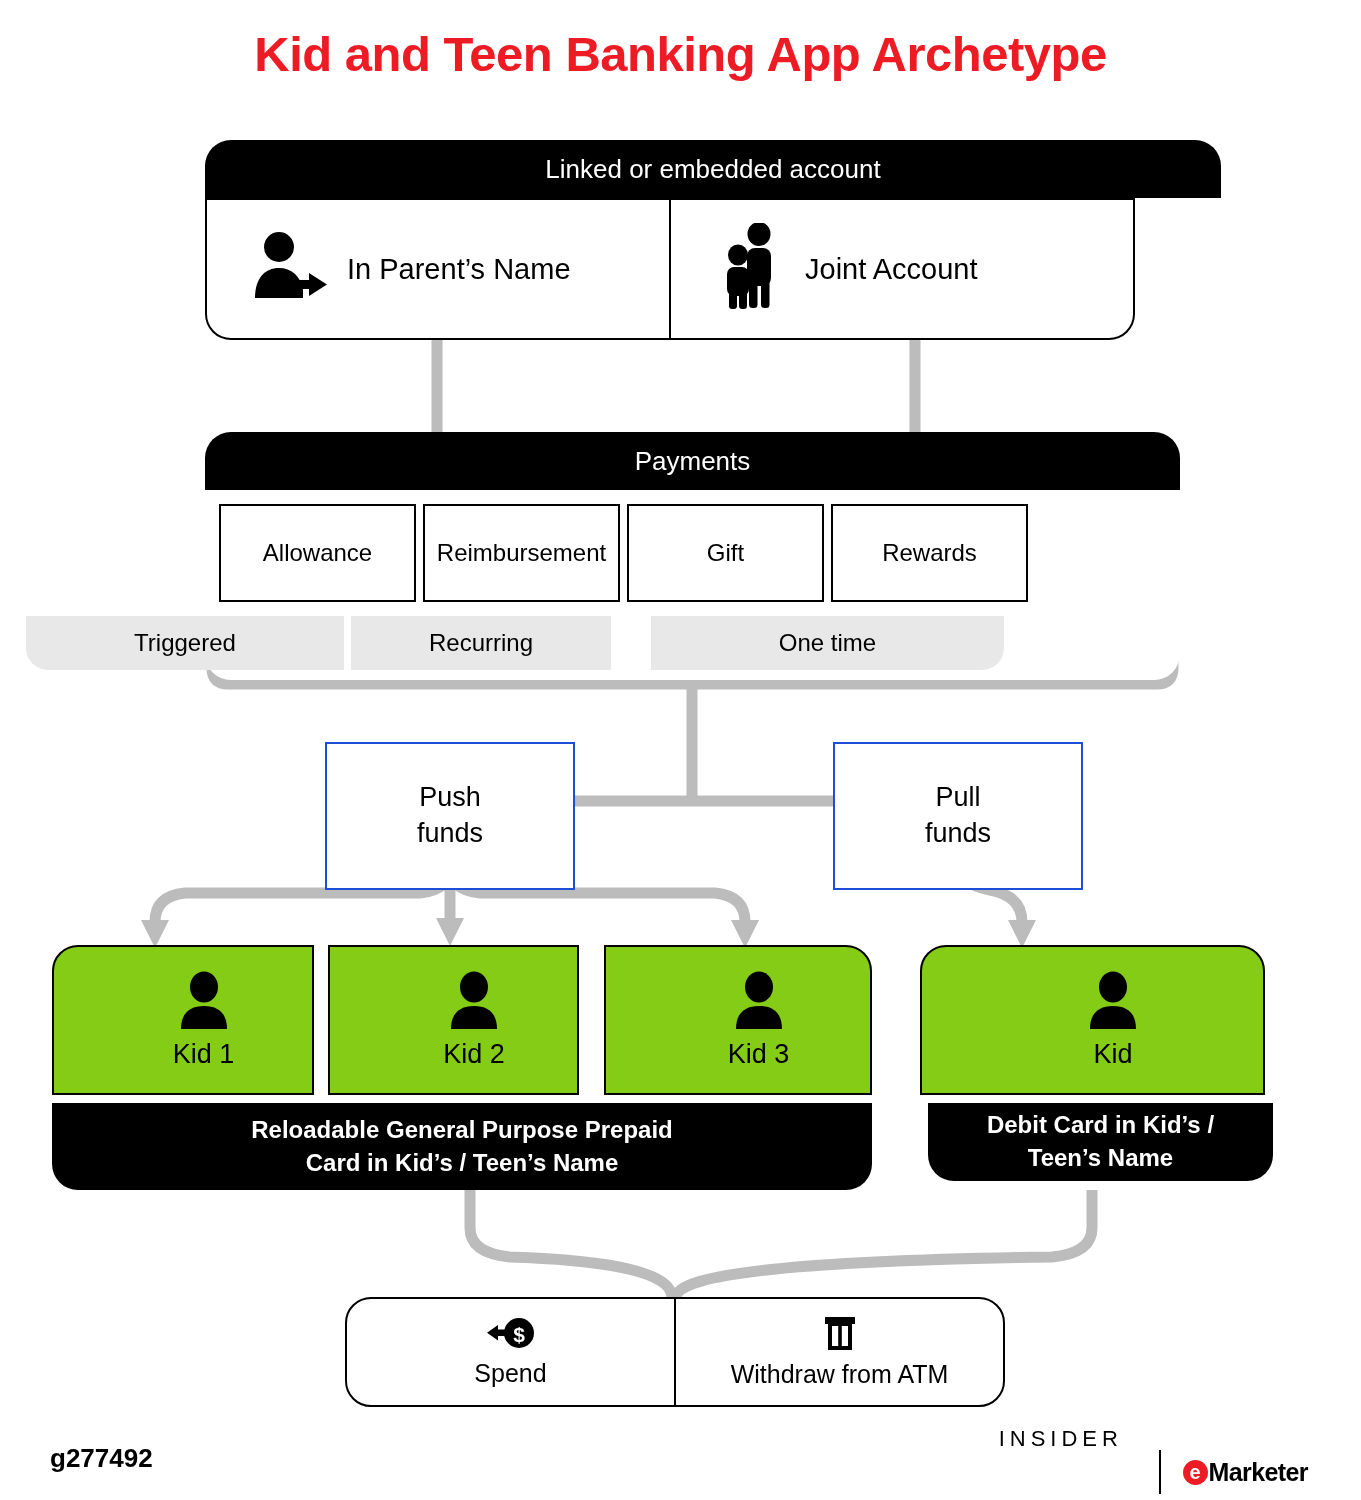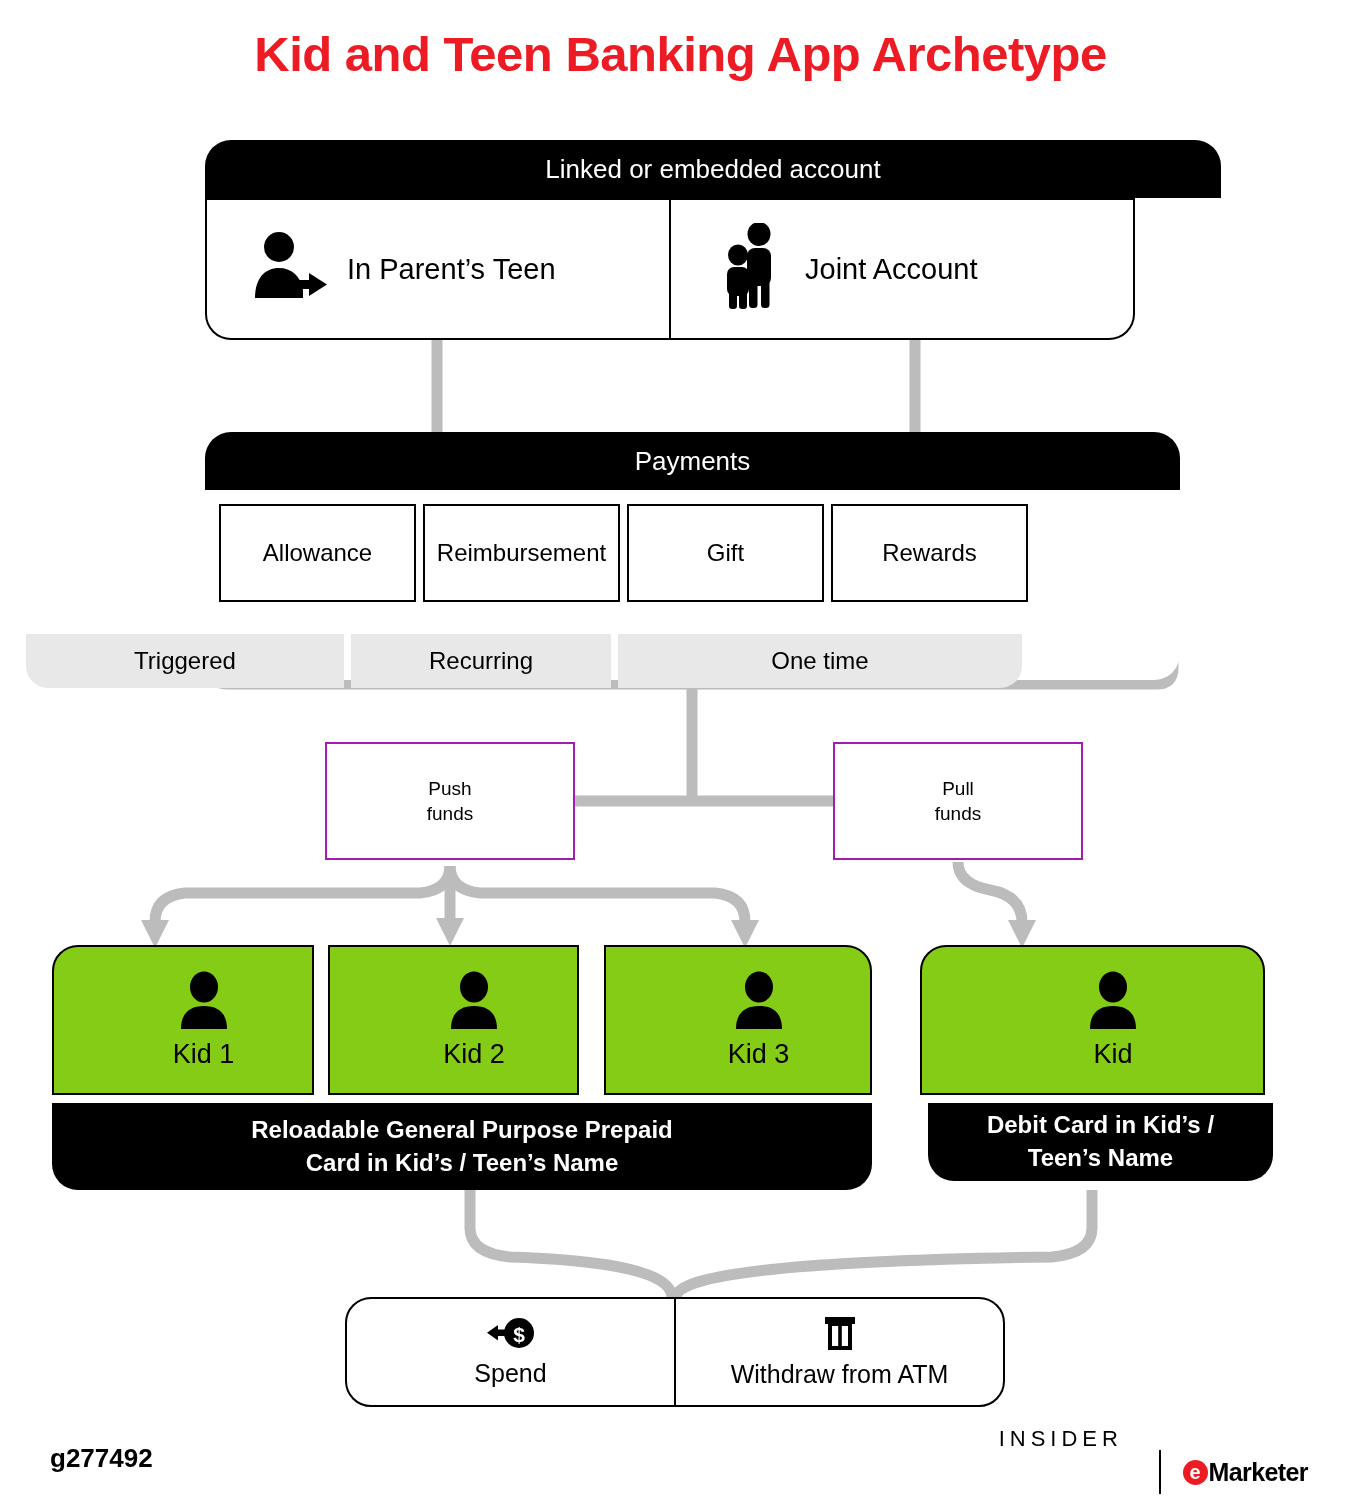--- a/index.html
+++ b/index.html
@@ -47,34 +47,34 @@
   #payments-body{
     left:0;top:58px;width:975px;height:190px;background:#fff;
     border-radius:0 0 26px 26px;box-sizing:border-box;
   }
   .pay-types{position:absolute;left:14px;top:72px;display:flex;gap:7px;}
   .pay-type{
     width:197px;height:98px;border:2px solid #000;background:#fff;
     box-sizing:border-box;display:flex;align-items:center;
     justify-content:center;font-size:24px;
   }
-  .pay-freqs{position:absolute;left:26px;top:634px;display:flex;gap:7px;}
+  .pay-freqs{position:absolute;left:26px;top:616px;display:flex;gap:7px;}
   .pay-freq{
     height:54px;background:#e8e8e8;box-sizing:border-box;
     display:flex;align-items:center;justify-content:center;font-size:24px;
   }
   #freq0{width:318px;border-radius:0 0 0 22px;}
   #freq1{width:260px;}
-  #freq2{width:404px;border-radius:0 0 22px 0;}
+  #freq2{width:353px;border-radius:0 0 22px 0;margin-left:33px;}
 
   
   .fundsbox{
-    width:250px;height:118px;border:2px solid #a21caf;background:#fff;
+    width:250px;height:148px;border:2px solid #1d4ed8;background:#fff;
     box-sizing:border-box;display:flex;align-items:center;
-    justify-content:center;font-size:19px;line-height:1.32;text-align:center;
+    justify-content:center;font-size:27px;line-height:1.32;text-align:center;
   }
   #push-funds{left:325px;top:742px;}
   #pull-funds{left:833px;top:742px;}
 
   
   #kidgroup-prepaid{left:52px;top:945px;width:820px;height:245px;}
   .kidcard{
     height:150px;border:2px solid #000;background:#84cc16;box-sizing:border-box;
     position:absolute;display:flex;flex-direction:column;
     align-items:center;justify-content:center;gap:4px;padding-left:41px;
@@ -175,21 +175,21 @@
 
       <div class="acct-cell">
         <span class="ic">
           <svg width="78" height="74" viewBox="0 0 78 74">
             <circle cx="28" cy="17" r="15" fill="#000"></circle>
             <path d="M4 68 C4 48 14 38 28 38 C40 38 50 46 52 60 L52 68 Z" fill="#000"></path>
             <rect x="40" y="50" width="24" height="9" fill="#000"></rect>
             <polygon points="58,43 76,54.5 58,66" fill="#000"></polygon>
           </svg>
         </span>
-        <span class="acct-label">In Parent’s Teen</span>
+        <span class="acct-label">In Parent’s Name</span>
       </div>
 
       <div class="acct-cell">
         <span class="ic">
           <svg width="72" height="88" viewBox="0 0 72 88">
 
             <ellipse cx="44" cy="11" rx="11.5" ry="12" fill="#000"></ellipse>
             <rect x="32" y="25" width="24" height="38" rx="8" fill="#000"></rect>
             <rect x="34" y="56" width="8.5" height="29" rx="3.5" fill="#000"></rect>
             <rect x="46" y="56" width="8.5" height="29" rx="3.5" fill="#000"></rect>

